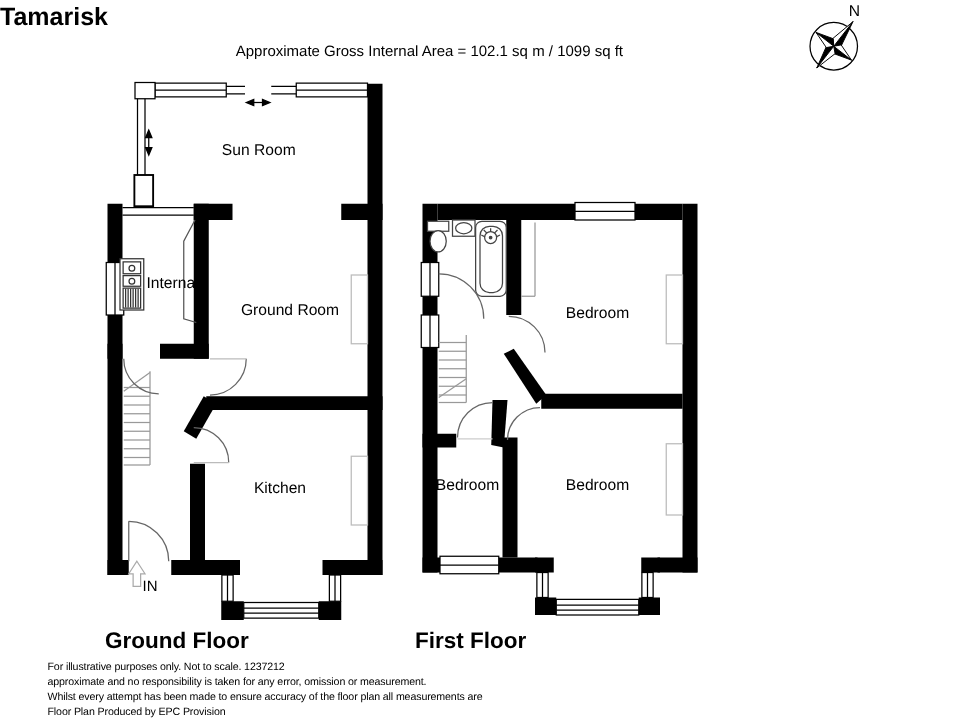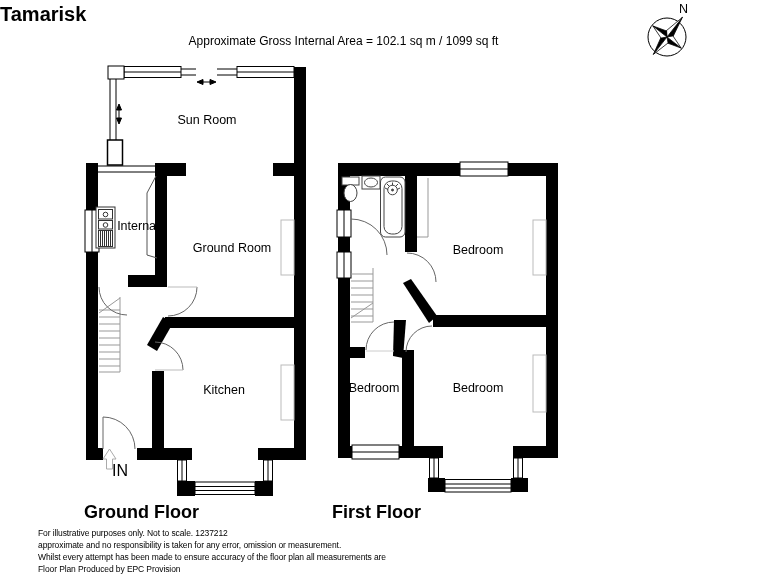--- a/index.html
+++ b/index.html
@@ -3,21 +3,21 @@
 <meta charset="utf-8">
 <style>
   html,body{margin:0;padding:0;background:#fff;}
   #page{position:relative;width:768px;height:576px;background:#ffffff;overflow:hidden;
         font-family:"Liberation Sans", sans-serif;color:#000;}
   #plan-svg{position:absolute;left:0;top:0;}
   .abs{position:absolute;white-space:nowrap;}
   .title{left:0;top:2px;width:655px;font-size:20px;font-weight:bold;line-height:24px;}
   .subtitle{left:16px;top:34px;width:655px;text-align:center;font-size:12px;line-height:14px;}
   .room-label{font-size:12.5px;transform:translateX(-50%);}
-  .in-label{font-size:16px;transform:translateX(-50%);}
+  .in-label{font-size:12px;transform:translateX(-50%);}
   .north-label{font-size:12.5px;}
   .floor-caption{font-size:18px;font-weight:bold;line-height:20px;}
   .disclaimer{left:38px;top:527px;width:630px;text-align:left;font-size:8.5px;
               line-height:12px;letter-spacing:-0.1px;}
 </style>
 </head>
 <body>
 
 <div id="page">
 

